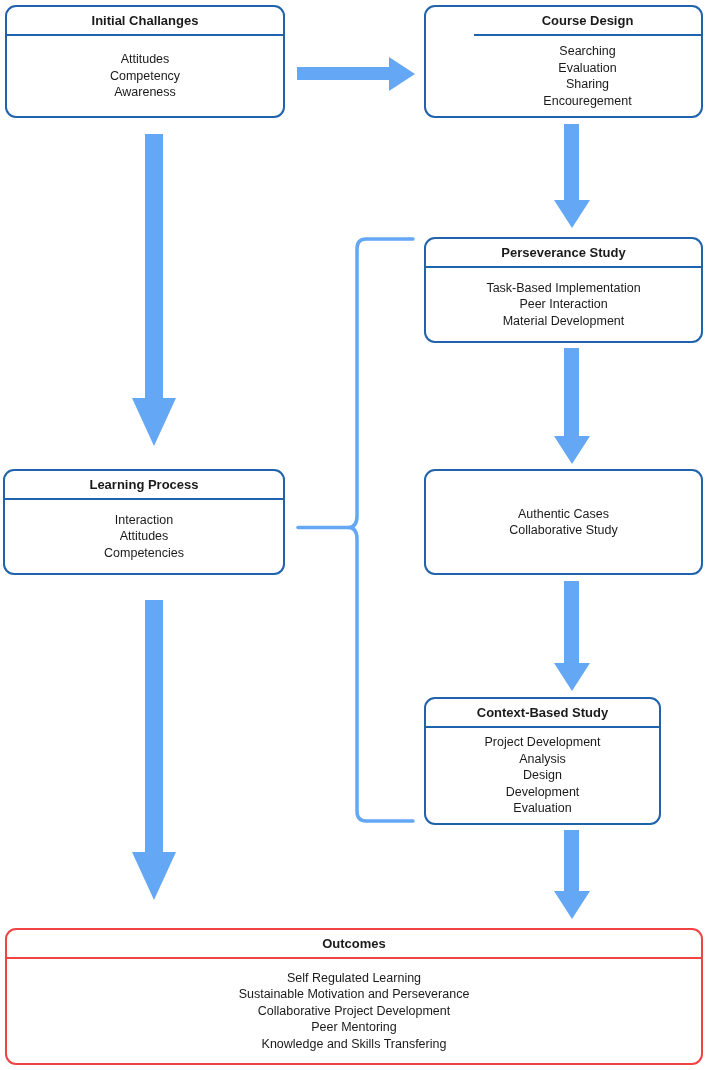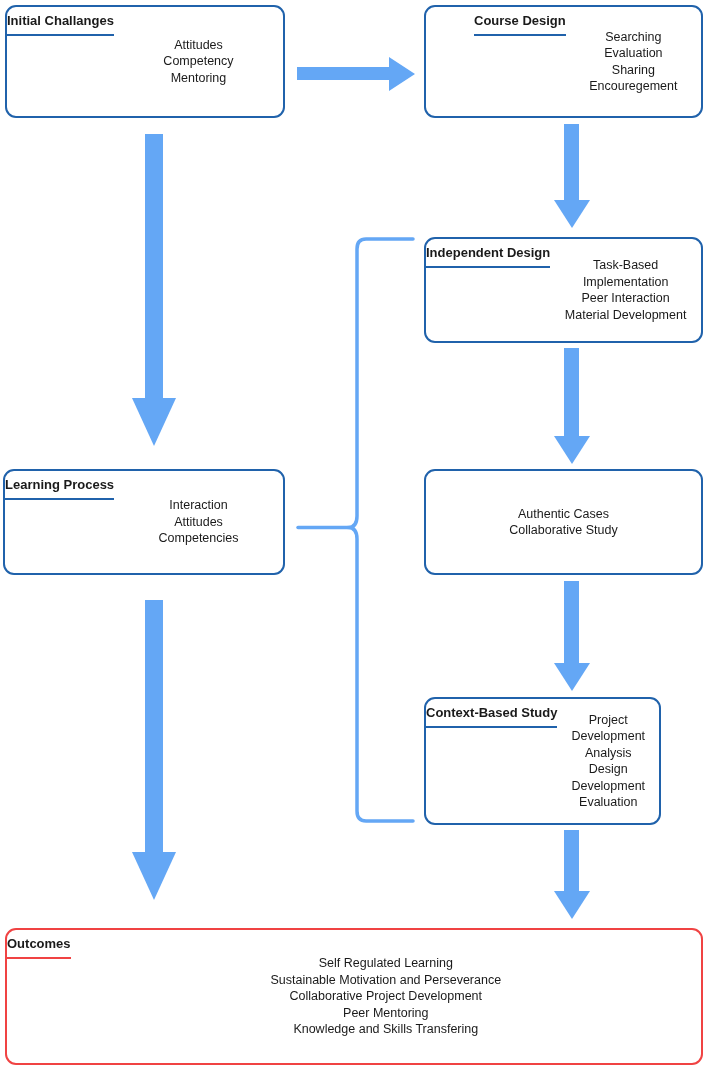--- a/index.html
+++ b/index.html
@@ -15,21 +15,21 @@
     background: #ffffff;
     overflow: hidden;
     color: var(--text, #1a1a1a);
   }
   .box {
     position: absolute;
     background: #ffffff;
     border: 2.5px solid var(--box-border, #2062ab);
     border-radius: 11px;
     display: flex;
-    flex-direction: row;
+    flex-direction: column;
     box-sizing: border-box;
   }
   .box.red { border-color: var(--outcomes-border, #f04343); }
   .box-title {
     flex: 0 0 auto;
     height: 27px;
     line-height: 27px;
     text-align: center;
     font-weight: bold;
     font-size: 13px;
@@ -66,36 +66,36 @@
 </head>
 <body>
 
 <div id="canvas">
 
   <div class="box" style="left:5px; top:5px; width:280px; height:113px;">
     <div class="box-title">Initial Challanges</div>
     <div class="box-content">
         <div>Attitudes</div>
         <div>Competency</div>
-        <div>Mentoring</div>
+        <div>Awareness</div>
       </div>
   </div>
 
   <div class="box" style="left:424px; top:5px; width:279px; height:113px;padding-left:48px;">
     <div class="box-title">Course Design</div>
     <div class="box-content">
         <div>Searching</div>
         <div>Evaluation</div>
         <div>Sharing</div>
         <div>Encouregement</div>
       </div>
   </div>
 
   <div class="box" style="left:424px; top:237px; width:279px; height:106px;">
-    <div class="box-title">Independent Design</div>
+    <div class="box-title">Perseverance Study</div>
     <div class="box-content">
         <div>Task-Based Implementation</div>
         <div>Peer Interaction</div>
         <div>Material Development</div>
       </div>
   </div>
 
   <div class="box" style="left:424px; top:469px; width:279px; height:106px;">
     <div class="box-content">
         <div>Authentic Cases</div>

